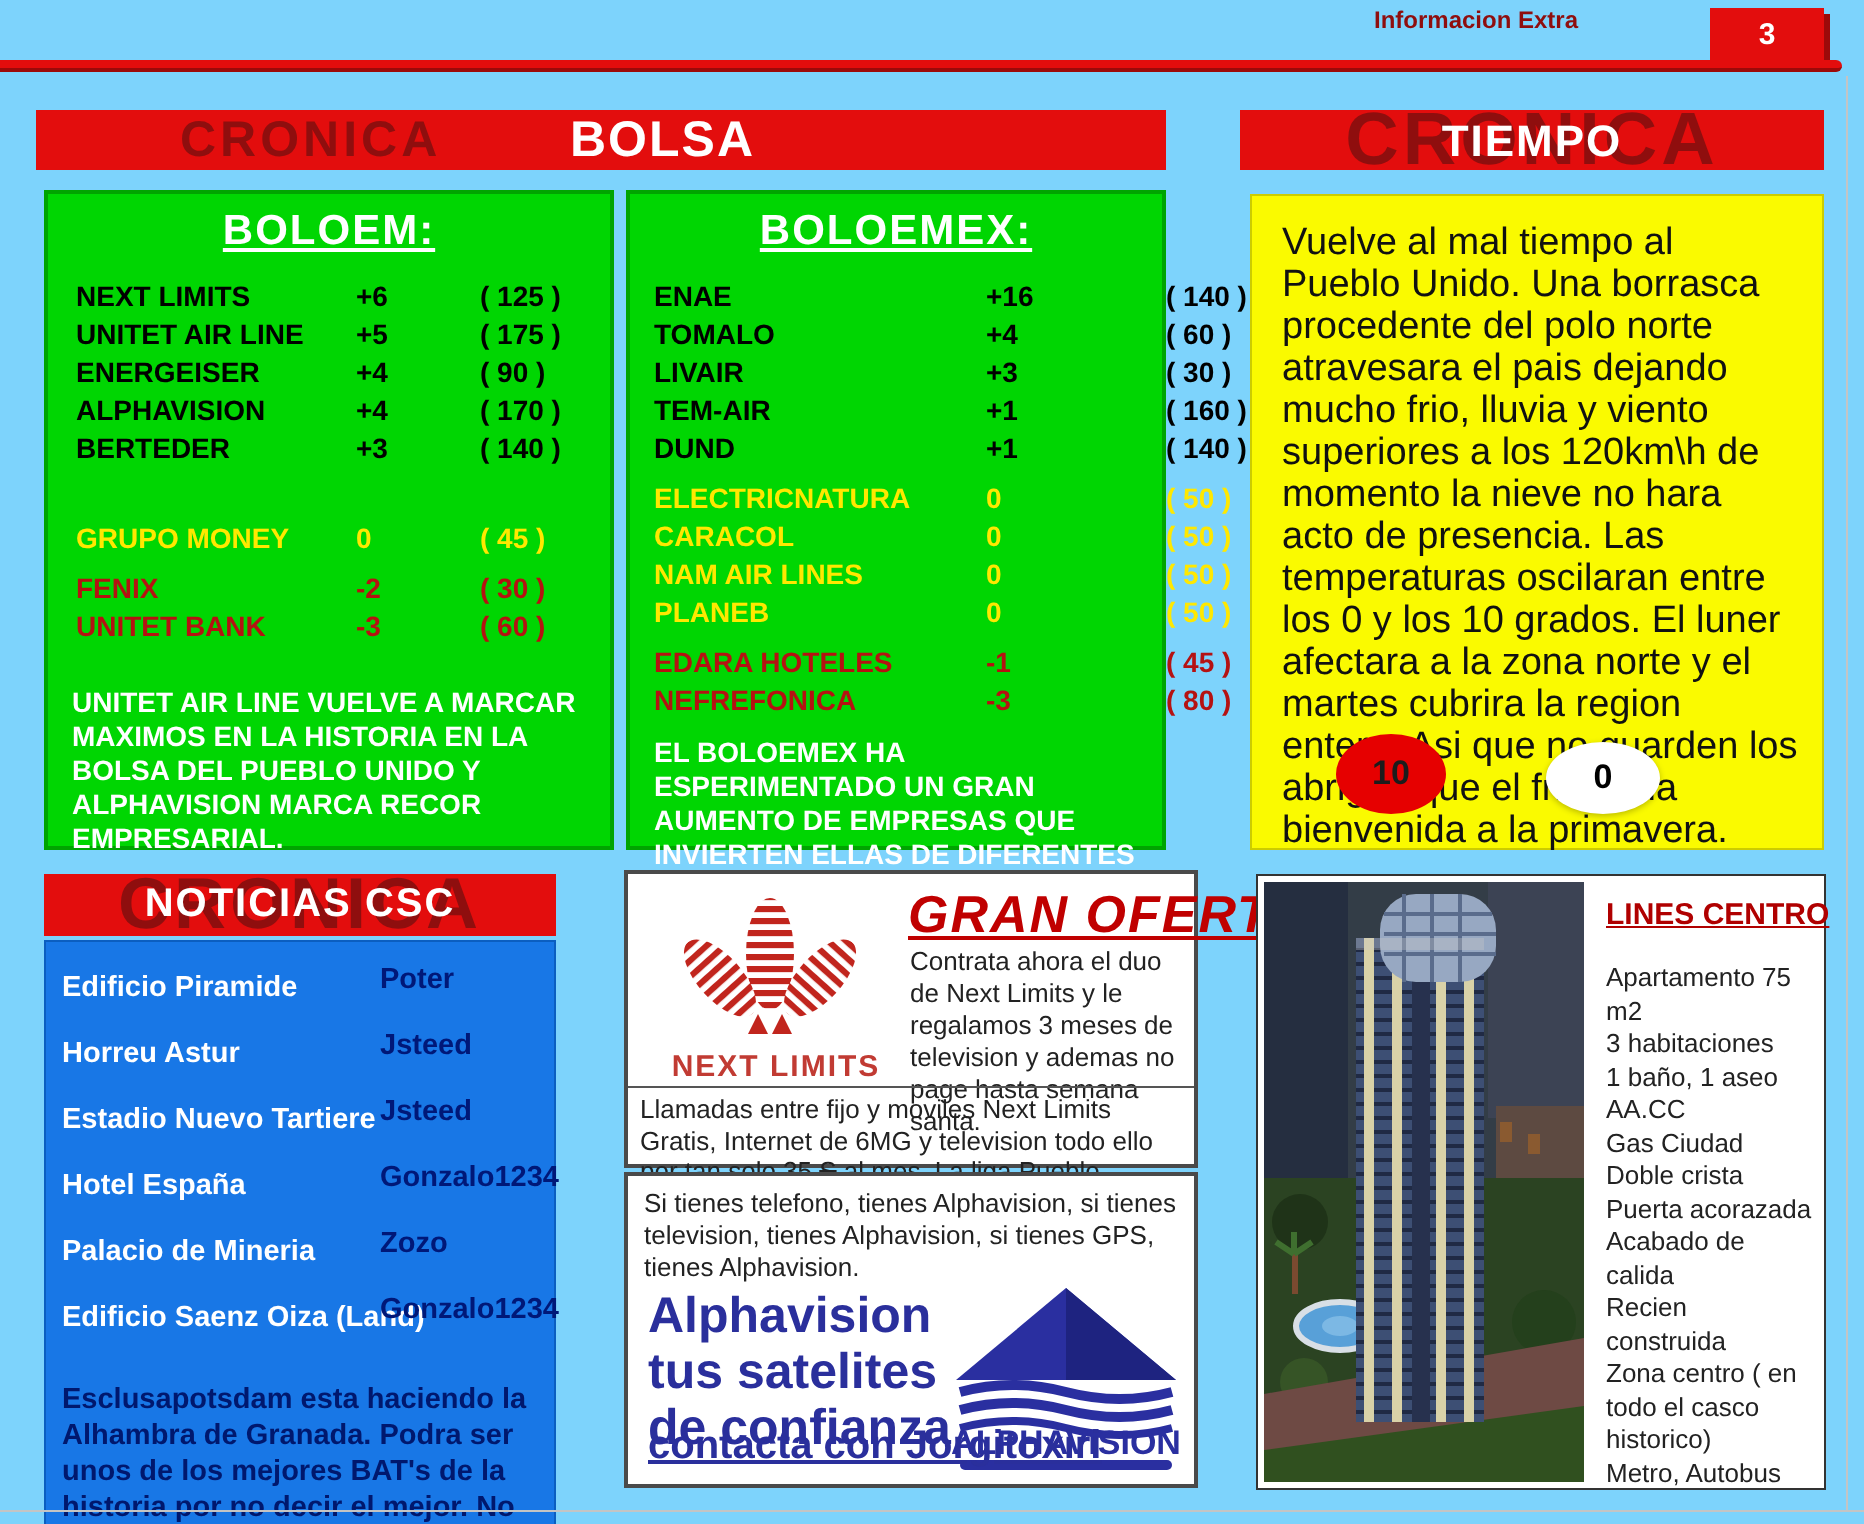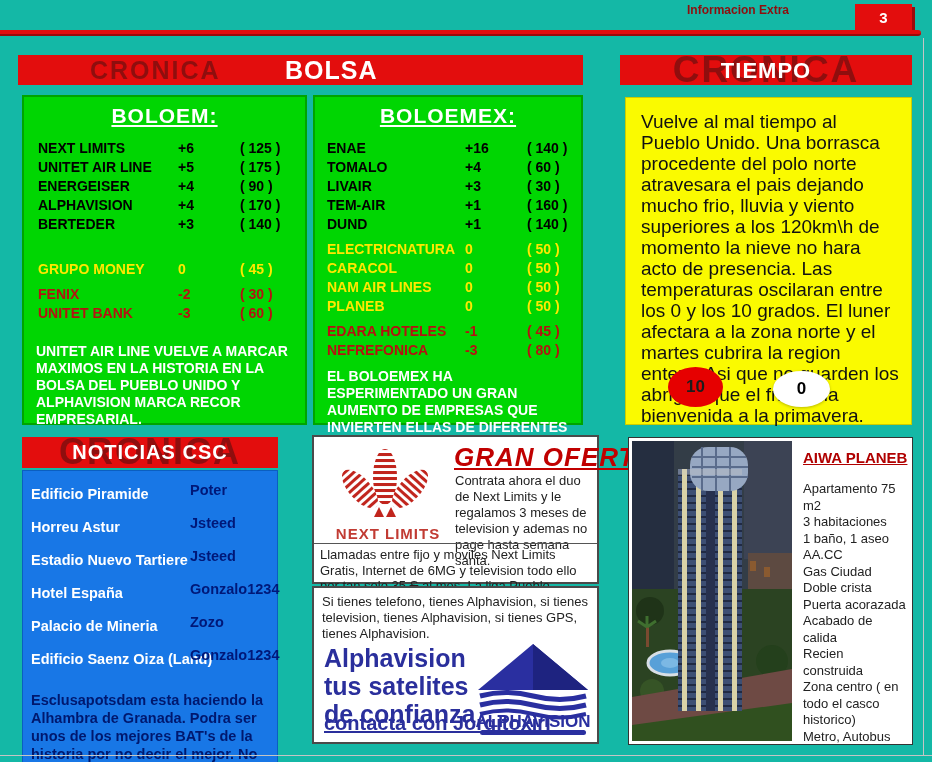--- a/index.html
+++ b/index.html
@@ -1,17 +1,17 @@
 <!DOCTYPE html>
 <html><head>
 <meta charset="utf-8">
 <style>
   * { margin:0; padding:0; box-sizing:border-box; }
   body { background:#fff; font-family:"Liberation Sans", sans-serif; }
-  #page { position:relative; width:932px; height:762px; background:#14b8a6; overflow:hidden; }
+  #page { position:relative; width:932px; height:762px; background:#7dd3fc; overflow:hidden; }
 
   
   .info-extra { position:absolute; left:687px; top:3px; font-size:12px; font-weight:bold; color:#8f0e0e; }
   .page-num { position:absolute; left:855px; top:4px; width:57px; height:27px; background:#e30d0d;
               box-shadow:3px 3px 0 #9c0a0a; display:flex; align-items:center; justify-content:center;
               color:#fff; font-weight:bold; font-size:15px; }
   .top-rule { position:absolute; left:0; top:30px; width:921px; height:6px; background:#e30d0d;
               border-bottom:2px solid #9c0a0a; border-radius:0 6px 6px 0; }
 
   
@@ -26,21 +26,21 @@
   .banner-tiempo .ban-front { left:0; right:0; top:3px; font-size:22px; text-align:center; letter-spacing:1px; }
 
   
   .green-box { position:absolute; top:95px; height:330px; background:#00d602; border:2px solid #00a400; }
   .box-boloem { left:22px; width:285px; }
   .box-boloemex { left:313px; width:270px; }
   .gtitle { text-align:center; color:#fff; font-weight:bold; font-size:21px; letter-spacing:1px;
             text-decoration:underline; margin:7px 0 11px; }
   .srow { display:grid; grid-template-columns:140px 62px 1fr; padding:0 8px 0 14px;
           font-weight:bold; font-size:14px; line-height:19px; white-space:nowrap; }
-  .box-boloemex .srow { grid-template-columns:138px 62px 1fr; padding-left:12px; }
+  .box-boloemex .srow { grid-template-columns:138px 62px 1fr; padding-left:12px;gap:28px; }
   .up { color:#000; } .flat { color:#ffe800; } .down { color:#b51212; }
   .gap-lg { margin-top:26px; } .gap-sm { margin-top:6px; }
   .gfooter { margin-top:20px; padding:0 12px; color:#fff; font-weight:bold; font-size:14px; line-height:17px; }
   .box-boloemex .gfooter { margin-top:8px; }
 
   
   .tiempo-box { position:absolute; left:625px; top:97px; width:287px; height:328px;
                 background:#fafa00; border:1px solid #cccc00; }
   .weather-text { padding:13px 12px 0 15px; font-size:19px; line-height:21px; color:#111; }
   .temp { position:absolute; border-radius:50%; display:flex; align-items:center; justify-content:center;
@@ -338,21 +338,21 @@
       <rect x="50" y="28" width="5" height="242" fill="#d9d2a8"></rect>
       <rect x="64" y="28" width="5" height="242" fill="#d9d2a8"></rect>
       <rect x="86" y="28" width="5" height="242" fill="#d9d2a8"></rect>
       <rect x="100" y="28" width="5" height="242" fill="#d9d2a8"></rect>
       <rect x="74" y="28" width="9" height="242" fill="#27314e"></rect>
       <rect x="58" y="6" width="58" height="44" rx="18" fill="#97a8c2"></rect>
       <path d="M60 16 h54 M60 26 h56 M60 36 h56 M70 6 v44 M84 6 v44 M98 6 v44" stroke="#5a6c8c" stroke-width="2" fill="none"></path>
       <polygon points="46,28 110,28 110,34 46,34" fill="#c9c9c9" opacity="0.35"></polygon>
     </svg>
     <div class="aiwa-col">
-      <div class="aiwa-title">AIWA PLANEB</div>
+      <div class="aiwa-title">LINES CENTRO</div>
       <div class="aiwa-feat">Apartamento 75 m2</div>
       <div class="aiwa-feat">3 habitaciones</div>
       <div class="aiwa-feat">1 baño, 1 aseo</div>
       <div class="aiwa-feat">AA.CC</div>
       <div class="aiwa-feat">Gas Ciudad</div>
       <div class="aiwa-feat">Doble crista</div>
       <div class="aiwa-feat">Puerta acorazada</div>
       <div class="aiwa-feat">Acabado de calida</div>
       <div class="aiwa-feat">Recien construida</div>
       <div class="aiwa-feat">Zona centro ( en todo el casco historico)</div>

